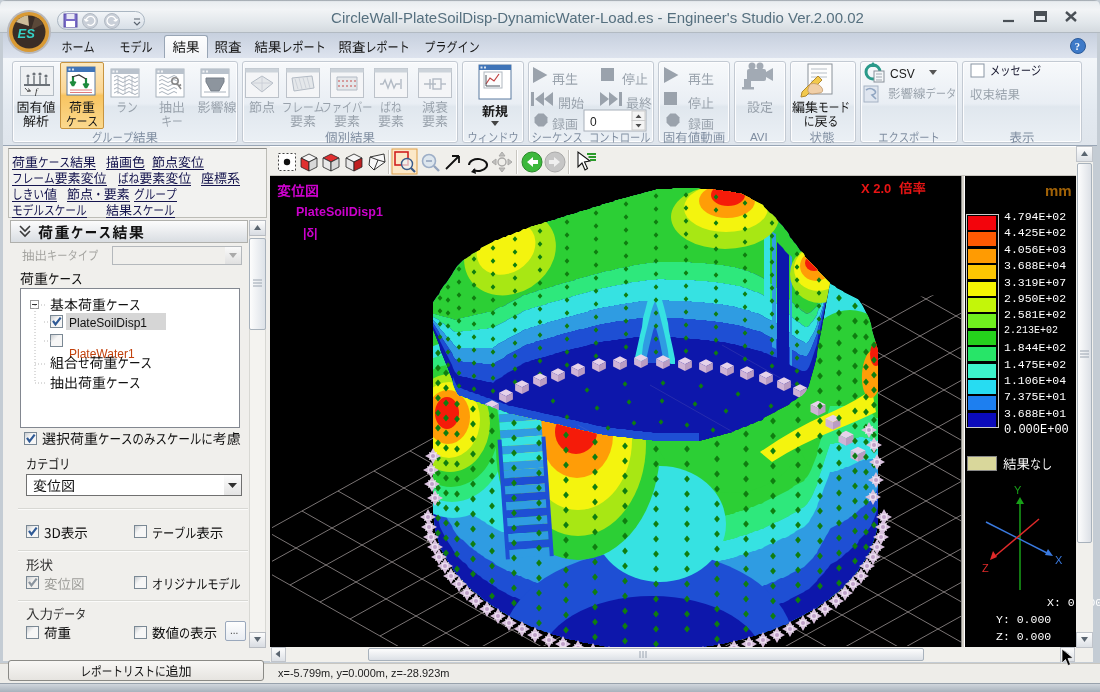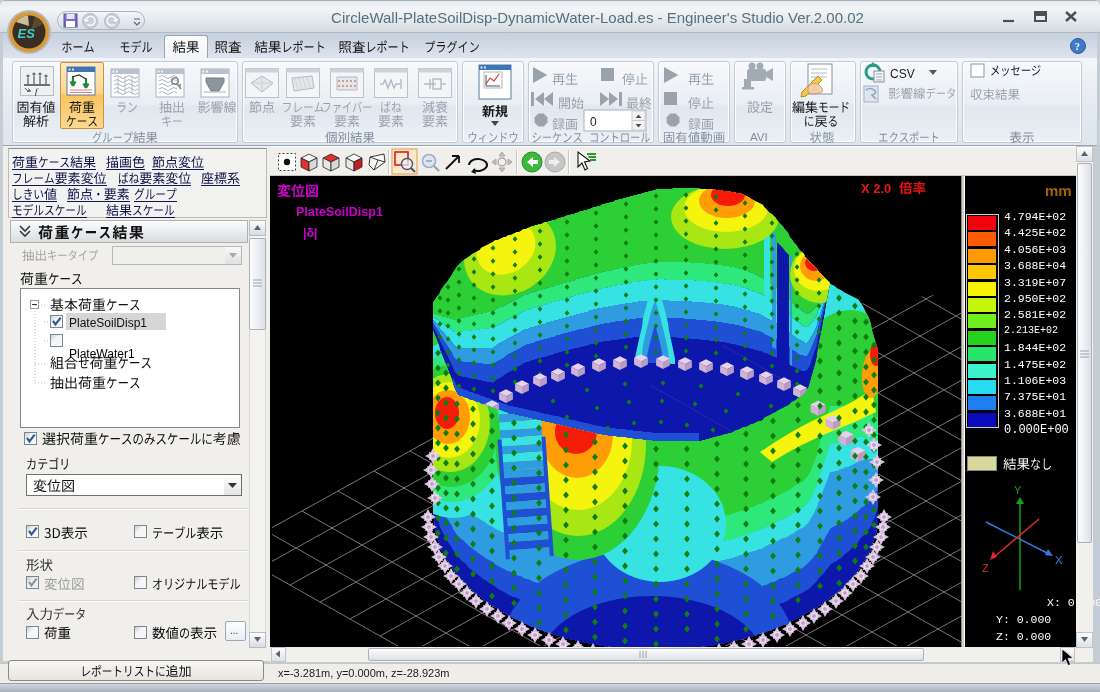--- a/index.html
+++ b/index.html
@@ -214,21 +214,21 @@
     <div style="position:absolute;left:249px;top:238px;width:17px;height:92px;background:linear-gradient(90deg,#fdfdfd,#dde2e8);border:1px solid #a8b2bc;border-radius:2px"></div>
     <div style="position:absolute;left:249px;top:632px;width:17px;height:16px;background:linear-gradient(180deg,#fdfdfd,#d8dce2);border:1px solid #b8bcc2"></div>
     <div style="position:absolute;left:112px;top:246px;width:130px;height:19px;background:#f0efec;border:1px solid #b4b8bc"></div>
     <div style="position:absolute;left:225px;top:247px;width:16px;height:17px;background:linear-gradient(180deg,#fafafa,#e0e0e0)"></div>
     <div style="position:absolute;left:20px;top:288px;width:220px;height:140px;background:#fff;border:1px solid #828790"></div>
     <div style="position:absolute;left:30px;top:300px;width:9px;height:9px;background:#fff;border:1px solid #989898"></div>
     <div style="position:absolute;left:66px;top:313px;width:100px;height:17px;background:#d6d6d6"></div>
     <div style="position:absolute;left:50px;top:315px;width:13px;height:13px;background:linear-gradient(135deg,#c8ccd0,#f6f6f6 40%);border:1px solid #7a8894"></div>
     <div style="position:absolute;left:69px;top:316px;font-size:12px;color:#111;font-family:'Liberation Sans'">PlateSoilDisp1</div>
     <div style="position:absolute;left:50px;top:334px;width:13px;height:13px;background:linear-gradient(135deg,#c8ccd0,#f6f6f6 40%);border:1px solid #7a8894"></div>
-    <div style="position:absolute;left:69px;top:347px;font-size:12px;color:#000000;font-family:'Liberation Sans'">PlateWater1</div>
+    <div style="position:absolute;left:69px;top:347px;font-size:12px;color:#c2410c;font-family:'Liberation Sans'">PlateWater1</div>
     <div style="position:absolute;left:24px;top:432px;width:13px;height:13px;background:linear-gradient(135deg,#c8ccd0,#f6f6f6 40%);border:1px solid #7a8894"></div>
     <div style="position:absolute;left:26px;top:474px;width:216px;height:22px;background:#fff;border:1px solid #707070"></div>
     <div style="position:absolute;left:224px;top:475px;width:17px;height:20px;background:linear-gradient(180deg,#fdfdfd,#e4e4e4)"></div>
     <div style="position:absolute;left:18px;top:508px;width:230px;height:1px;background:#d8d8d4"></div>
     <div style="position:absolute;left:18px;top:509px;width:230px;height:1px;background:#fbfbfa"></div>
     <div style="position:absolute;left:26px;top:525px;width:13px;height:13px;background:linear-gradient(135deg,#c8ccd0,#f6f6f6 40%);border:1px solid #7a8894"></div>
     <div style="position:absolute;left:134px;top:525px;width:13px;height:13px;background:linear-gradient(135deg,#c8ccd0,#f6f6f6 40%);border:1px solid #7a8894"></div>
     <div style="position:absolute;left:18px;top:550px;width:230px;height:1px;background:#d8d8d4"></div>
     <div style="position:absolute;left:18px;top:551px;width:230px;height:1px;background:#fbfbfa"></div>
     <div style="position:absolute;left:26px;top:576px;width:13px;height:13px;background:linear-gradient(135deg,#c8ccd0,#f0efed 40%);border:1px solid #7a8894"></div>
@@ -1015,38 +1015,38 @@
     <div style="position:absolute;left:1004px;top:210px;font-size:11.5px;color:#fff;font-family:'Liberation Mono';white-space:pre">4.794E+02</div>
     <div style="position:absolute;left:1004px;top:226px;font-size:11.5px;color:#fff;font-family:'Liberation Mono';white-space:pre">4.425E+02</div>
     <div style="position:absolute;left:1004px;top:243px;font-size:11.5px;color:#fff;font-family:'Liberation Mono';white-space:pre">4.056E+03</div>
     <div style="position:absolute;left:1004px;top:259px;font-size:11.5px;color:#fff;font-family:'Liberation Mono';white-space:pre">3.688E+04</div>
     <div style="position:absolute;left:1004px;top:276px;font-size:11.5px;color:#fff;font-family:'Liberation Mono';white-space:pre">3.319E+07</div>
     <div style="position:absolute;left:1004px;top:292px;font-size:11.5px;color:#fff;font-family:'Liberation Mono';white-space:pre">2.950E+02</div>
     <div style="position:absolute;left:1004px;top:308px;font-size:11.5px;color:#fff;font-family:'Liberation Mono';white-space:pre">2.581E+02</div>
     <div style="position:absolute;left:1004px;top:325px;font-size:10px;color:#fff;font-family:'Liberation Mono';white-space:pre">2.213E+02</div>
     <div style="position:absolute;left:1004px;top:341px;font-size:11.5px;color:#fff;font-family:'Liberation Mono';white-space:pre">1.844E+02</div>
     <div style="position:absolute;left:1004px;top:358px;font-size:11.5px;color:#fff;font-family:'Liberation Mono';white-space:pre">1.475E+02</div>
-    <div style="position:absolute;left:1004px;top:374px;font-size:11.5px;color:#fff;font-family:'Liberation Mono';white-space:pre">1.106E+03</div>
+    <div style="position:absolute;left:1004px;top:374px;font-size:11.5px;color:#fff;font-family:'Liberation Mono';white-space:pre">1.106E+04</div>
     <div style="position:absolute;left:1004px;top:390px;font-size:11.5px;color:#fff;font-family:'Liberation Mono';white-space:pre">7.375E+01</div>
     <div style="position:absolute;left:1004px;top:407px;font-size:11.5px;color:#fff;font-family:'Liberation Mono';white-space:pre">3.688E+01</div>
     <div style="position:absolute;left:1004px;top:423px;font-size:12px;color:#fff;font-family:'Liberation Mono';white-space:pre">0.000E+00</div>
     <div style="position:absolute;left:967px;top:456px;width:30px;height:15px;background:#d9d79b;border:1px solid #888"></div>
     <div style="position:absolute;left:1047px;top:596px;font-size:11.5px;color:#fff;font-family:'Liberation Mono';white-space:pre">X: 0.000</div>
     <div style="position:absolute;left:996px;top:613px;font-size:11.5px;color:#fff;font-family:'Liberation Mono';white-space:pre">Y: 0.000</div>
     <div style="position:absolute;left:996px;top:630px;font-size:11.5px;color:#fff;font-family:'Liberation Mono';white-space:pre">Z: 0.000</div>
     <div style="position:absolute;left:270px;top:647px;width:823px;height:15px;background:#f1f0ec"></div>
     <div style="position:absolute;left:271px;top:647px;width:15px;height:15px;background:linear-gradient(180deg,#fdfdfd,#dde1e6);border:1px solid #c0c4ca"></div>
     <div style="position:absolute;left:1060px;top:647px;width:15px;height:15px;background:linear-gradient(180deg,#fdfdfd,#dde1e6);border:1px solid #c0c4ca"></div>
     <div style="position:absolute;left:368px;top:648px;width:556px;height:13px;background:linear-gradient(180deg,#fdfdfd,#dce0e6);border:1px solid #a8b2bc;border-radius:2px"></div>
     <div style="position:absolute;left:1076px;top:146px;width:17px;height:502px;background:#f1f0ec"></div>
     <div style="position:absolute;left:1076px;top:146px;width:17px;height:16px;background:linear-gradient(180deg,#fdfdfd,#dde1e6);border:1px solid #c0c4ca"></div>
     <div style="position:absolute;left:1076px;top:632px;width:17px;height:16px;background:linear-gradient(180deg,#fdfdfd,#dde1e6);border:1px solid #c0c4ca"></div>
     <div style="position:absolute;left:1077px;top:163px;width:15px;height:380px;background:linear-gradient(90deg,#fdfdfd,#dce0e6);border:1px solid #a8b2bc;border-radius:2px"></div>
     <div style="position:absolute;left:0px;top:663px;width:1100px;height:20px;background:#eeede9;border-top:1px solid #c8c6c0"></div>
-    <div style="position:absolute;left:278px;top:667px;font-size:11px;color:#222;font-family:'Liberation Sans'">x=-3.281m, y=0.000m, z=-28.923m</div>
+    <div style="position:absolute;left:278px;top:667px;font-size:11px;color:#222;font-family:'Liberation Sans'">x=-5.799m, y=0.000m, z=-28.923m</div>
     <div style="position:absolute;left:8px;top:660px;width:256px;height:21px;background:linear-gradient(180deg,#f8f7f5,#e6e4e0);border:1px solid #8a8a86;border-radius:3px"></div>
     <div style="position:absolute;left:0px;top:683px;width:1100px;height:9px;background:linear-gradient(180deg,#d0d6dc,#a8b2bc);border-top:1px solid #98a2ac"></div>
     <svg style="position:absolute;left:0;top:0;z-index:40" width="1100" height="692">
       <defs>
         <path id="g0" d="M56 78Q56 78 56 76Q56 75 56 74Q56 72 56 71Q56 69 56 65Q56 62 56 59Q56 55 56 53Q56 51 56 47Q56 43 56 38Q56 34 56 29Q56 23 56 19Q56 14 56 10Q56 7 56 5Q56 1 54 -1Q52 -3 47 -3Q45 -3 42 -3Q40 -3 37 -3Q35 -2 33 -2L32 6Q35 5 39 5Q42 5 44 5Q46 5 47 5Q47 6 48 8Q48 10 48 13Q48 17 48 21Q48 26 48 31Q48 36 48 40Q48 45 48 48Q48 52 48 53Q48 54 48 58Q48 61 48 65Q48 69 48 71Q48 73 47 75Q47 77 47 78ZM11 62Q13 61 15 61Q17 61 20 61Q21 61 25 61Q28 61 34 61Q39 61 45 61Q51 61 57 61Q63 61 68 61Q73 61 77 61Q81 61 82 61Q84 61 86 61Q88 61 90 62L90 53Q88 53 86 53Q84 53 82 53Q81 53 77 53Q74 53 68 53Q63 53 57 53Q51 53 45 53Q39 53 34 53Q28 53 25 53Q21 53 20 53Q18 53 15 53Q13 53 11 53ZM34 38Q33 35 30 31Q28 27 25 23Q22 20 20 16Q17 13 15 11L8 15Q11 18 13 21Q16 24 19 28Q21 31 24 35Q26 38 27 41ZM76 41Q78 39 80 36Q83 32 85 29Q88 25 90 21Q92 18 93 15L86 11Q84 14 82 18Q80 21 78 25Q76 29 73 32Q71 35 69 38Z"></path>
         <path id="g1" d="M10 43Q12 43 14 43Q16 43 19 43Q21 43 24 43Q26 43 29 43Q32 43 37 43Q41 43 46 43Q52 43 57 43Q62 43 66 43Q71 43 74 43Q77 43 79 43Q83 43 85 43Q88 43 90 43L90 34Q88 34 85 34Q82 34 79 34Q77 34 74 34Q71 34 66 34Q62 34 57 34Q52 34 46 34Q41 34 37 34Q32 34 29 34Q26 34 24 34Q20 34 16 34Q13 34 10 34Z"></path>
         <path id="g2" d="M52 75Q52 73 51 71Q50 68 49 65Q48 63 47 58Q45 54 43 48Q42 43 40 37Q38 31 36 26Q34 20 32 16Q31 12 30 9L21 9Q22 12 24 16Q25 21 27 27Q29 32 31 38Q33 44 35 50Q37 55 38 60Q40 64 40 67Q41 71 42 73Q42 75 42 77ZM71 41Q74 37 77 32Q80 27 83 21Q87 15 89 10Q92 4 93 0L85 -3Q84 1 81 6Q79 12 76 18Q73 24 69 29Q66 34 64 38ZM17 11Q20 11 25 12Q31 12 37 13Q43 13 49 14Q55 15 61 15Q67 16 72 17Q77 17 80 18L82 10Q79 10 73 9Q68 8 62 8Q56 7 50 6Q43 5 37 5Q31 4 26 4Q21 3 17 3Q15 3 13 2Q11 2 9 2L7 11Q10 11 12 11Q15 11 17 11Z"></path>
         <path id="g3" d="M18 71Q20 71 22 71Q25 71 27 71Q29 71 33 71Q36 71 41 71Q46 71 51 71Q56 71 61 71Q65 71 69 71Q73 71 75 71Q77 71 79 71Q81 71 83 71L83 63Q81 63 79 63Q77 63 75 63Q73 63 69 63Q65 63 60 63Q55 63 50 63Q45 63 40 63Q35 63 32 63Q28 63 27 63Q25 63 22 63Q20 63 18 63ZM49 39Q49 36 49 32Q49 29 49 25Q49 22 49 19Q49 16 49 15Q49 11 52 9Q55 6 61 6Q69 6 75 7Q81 7 88 8L87 -1Q83 -1 79 -1Q74 -1 70 -1Q65 -1 60 -1Q53 -1 48 0Q44 2 42 5Q40 8 40 12Q40 15 40 18Q40 22 40 25Q40 29 40 33Q40 36 40 39Q40 40 40 43Q40 46 40 49Q40 52 40 56Q40 59 40 62Q40 64 40 66L49 66Q49 64 49 62Q49 59 49 55Q49 52 49 48Q49 45 49 42Q49 40 49 39ZM12 43Q14 42 16 42Q19 42 21 42Q22 42 26 42Q30 42 35 42Q40 42 46 42Q52 42 58 42Q64 42 69 42Q74 42 77 42Q81 42 82 42Q83 42 85 42Q86 42 88 42Q90 42 91 43L91 34Q89 35 87 35Q84 35 83 35Q81 35 78 35Q74 35 69 35Q64 35 58 35Q52 35 46 35Q40 35 35 35Q30 35 26 35Q22 35 21 35Q19 35 16 34Q14 34 12 34Z"></path>
         <path id="g4" d="M20 73Q23 73 25 73Q27 73 29 73Q31 73 35 73Q38 73 42 73Q47 73 51 73Q55 73 59 73Q62 73 64 73Q66 73 69 73Q71 73 73 73L73 65Q71 65 69 65Q66 65 64 65Q62 65 59 65Q55 65 51 65Q47 65 43 65Q38 65 35 65Q31 65 30 65Q27 65 25 65Q22 65 20 65ZM8 48Q11 48 13 48Q15 47 17 47Q18 47 22 47Q26 47 32 47Q37 47 44 47Q50 47 56 47Q63 47 68 47Q74 47 78 47Q81 47 83 47Q84 47 86 48Q89 48 90 48L90 40Q89 40 87 40Q84 40 83 40Q81 40 78 40Q74 40 68 40Q63 40 56 40Q50 40 44 40Q37 40 32 40Q26 40 22 40Q18 40 17 40Q15 40 13 40Q10 40 8 40ZM56 44Q56 35 54 27Q53 19 50 13Q48 9 45 6Q42 3 38 0Q34 -3 30 -6L22 0Q28 2 33 6Q38 10 41 15Q45 21 46 28Q47 36 47 44ZM79 81Q80 79 81 77Q83 75 84 72Q86 70 87 68L81 65Q80 68 78 72Q75 76 73 79ZM89 85Q91 83 92 81Q94 78 95 76Q97 74 98 72L93 69Q91 73 89 76Q86 80 84 83Z"></path>
         <path id="g5" d="M52 2Q53 3 53 5Q53 6 53 8Q53 9 53 12Q53 15 53 20Q53 25 53 31Q53 37 53 43Q53 49 53 54Q53 59 53 63Q53 66 53 68Q53 70 53 72Q53 74 53 75L62 75Q62 74 61 72Q61 70 61 68Q61 66 61 63Q61 59 61 54Q61 49 61 43Q61 37 61 32Q61 26 61 22Q61 17 61 14Q61 11 61 10Q66 12 71 16Q77 19 82 24Q87 29 90 35L95 28Q91 22 85 17Q79 11 73 7Q67 3 61 0Q60 -1 59 -1Q58 -2 58 -2ZM7 3Q13 7 17 14Q22 20 24 27Q25 31 26 36Q26 41 27 47Q27 52 27 58Q27 63 27 67Q27 70 27 71Q27 73 26 75L35 75Q35 74 35 73Q35 72 35 70Q35 69 35 68Q35 63 35 58Q35 52 34 46Q34 40 34 34Q33 29 32 25Q30 17 25 10Q20 3 14 -2Z"></path>

